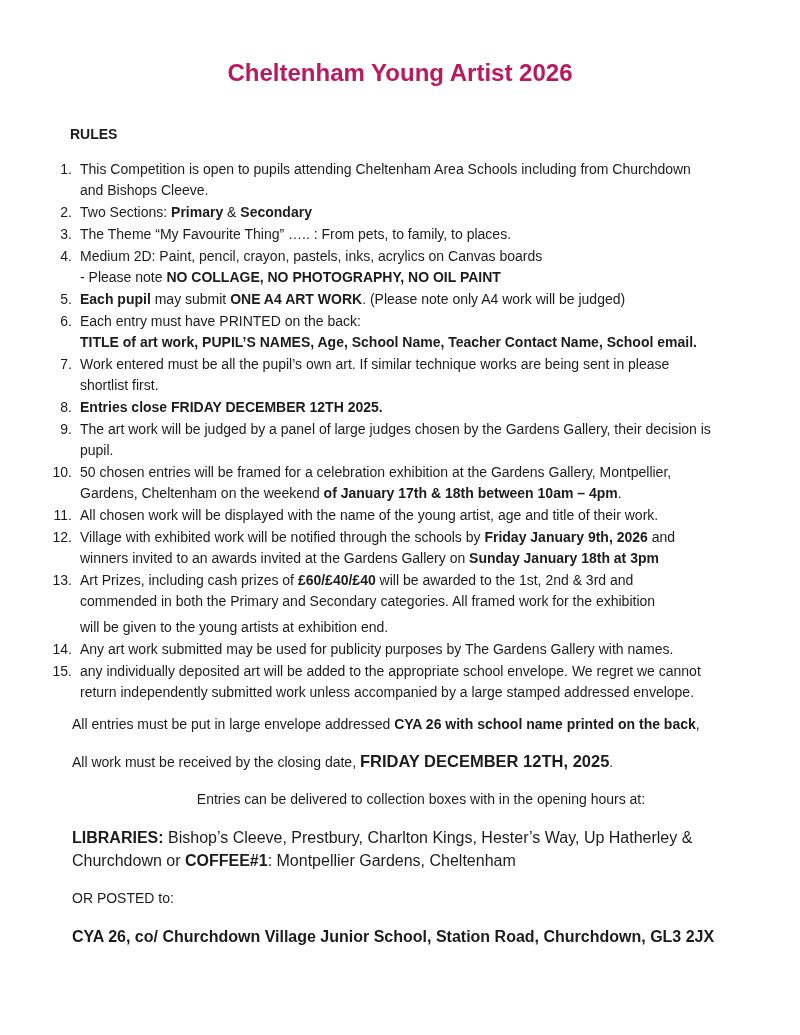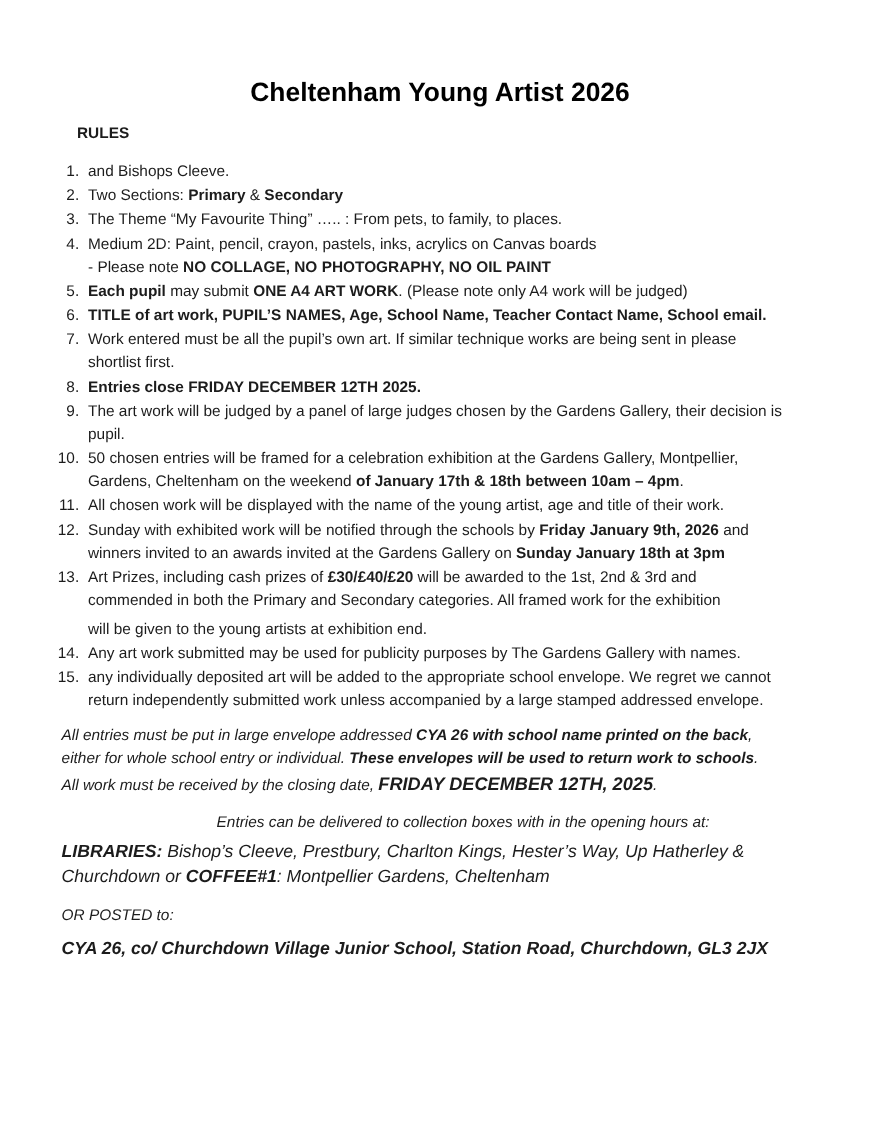--- a/index.html
+++ b/index.html
@@ -9,53 +9,53 @@
     margin:0 auto;
     background:#ffffff;
     overflow:hidden;
     font-family:"Liberation Sans", sans-serif;
     color:#1c1c1c;
     font-size:14px;
     line-height:21px;
     -webkit-font-smoothing:antialiased;
   }
   .doc-title{
-    margin:12px;
+    margin:0;
     padding-top:58px;
     text-align:center;
     font-size:24px;
     line-height:30px;
     font-weight:bold;
-    color:#000000;
+    color:#be185d;
     letter-spacing:0;
   }
   .section-heading{
     font-weight:bold;
     font-size:14px;
     line-height:15px;
   }
-  #rules-heading{ margin:13px 0 0 70px; }
+  #rules-heading{ margin:39px 0 0 70px; }
   #rules-list{ margin-top:17px; padding:0 18px 0 46px; }
   .rule-item{ display:flex; margin-bottom:1px; }
   .rule-number{
     flex:0 0 26px;
     width:26px;
     text-align:right;
     padding-right:0;
     box-sizing:border-box;
     white-space:nowrap;
   }
   .rule-text{ flex:1 1 auto; padding-left:8px; min-width:0; }
   .line{ white-space:nowrap; }
   .gap-before{ margin-top:5px; }
   .b{ font-weight:bold; }
   .lg{ font-size:16.5px; }
   #sending-section{ margin-left:56px; margin-right:14px; }
   #sending-heading{ margin-top:16px; }
-  .para{ margin:0;font-style:italic; }
+  .para{ margin:16px; }
   .para-envelope{ margin-top:11px; }
   .para-closing{ margin-top:3px; }
   .para-delivery{ margin-top:13px;text-align:center; }
   .para-large{ font-size:16px; line-height:23px; }
   .para-libraries{ margin-top:5px; }
   .para-posted{ margin-top:12px; }
   .para-address{ margin-top:9px; font-weight:bold; }
 </style>
 </head>
 <body>
@@ -63,20 +63,21 @@
 <div class="page">
 
   <h1 class="doc-title">Cheltenham Young Artist 2026</h1>
 
   <div class="section-heading" id="rules-heading">RULES</div>
 
   <div id="rules-list">
       <div class="rule-item">
         <div class="rule-number">1.</div>
         <div class="rule-text">
+          <div class="line"><span>This Competition is open to pupils attending Cheltenham Area Schools including from Churchdown</span></div>
           <div class="line"><span>and Bishops Cleeve.</span></div>
         </div>
       </div>
       <div class="rule-item">
         <div class="rule-number">2.</div>
         <div class="rule-text">
           <div class="line"><span>Two Sections: </span><span class="b">Primary</span><span> &amp; </span><span class="b">Secondary</span></div>
         </div>
       </div>
       <div class="rule-item">
@@ -94,20 +95,21 @@
       </div>
       <div class="rule-item">
         <div class="rule-number">5.</div>
         <div class="rule-text">
           <div class="line"><span class="b">Each pupil</span><span> may submit </span><span class="b">ONE A4 ART WORK</span><span>. (Please note only A4 work will be judged)</span></div>
         </div>
       </div>
       <div class="rule-item">
         <div class="rule-number">6.</div>
         <div class="rule-text">
+          <div class="line"><span>Each entry must have PRINTED on the back:</span></div>
           <div class="line"><span class="b">TITLE of art work, PUPIL’S NAMES, Age, School Name, Teacher Contact Name, School email.</span></div>
         </div>
       </div>
       <div class="rule-item">
         <div class="rule-number">7.</div>
         <div class="rule-text">
           <div class="line"><span>Work entered must be all the pupil’s own art. If similar technique works are being sent in please</span></div>
           <div class="line"><span>shortlist first.</span></div>
         </div>
       </div>
@@ -133,28 +135,28 @@
       </div>
       <div class="rule-item">
         <div class="rule-number">11.</div>
         <div class="rule-text">
           <div class="line"><span>All chosen work will be displayed with the name of the young artist, age and title of their work.</span></div>
         </div>
       </div>
       <div class="rule-item">
         <div class="rule-number">12.</div>
         <div class="rule-text">
-          <div class="line"><span>Sunday with exhibited work will be notified through the schools by </span><span class="b">Friday January 9th, 2026</span><span> and</span></div>
+          <div class="line"><span>Village with exhibited work will be notified through the schools by </span><span class="b">Friday January 9th, 2026</span><span> and</span></div>
           <div class="line"><span>winners invited to an awards invited at the Gardens Gallery on </span><span class="b">Sunday January 18th at 3pm</span></div>
         </div>
       </div>
       <div class="rule-item">
         <div class="rule-number">13.</div>
         <div class="rule-text">
-          <div class="line"><span>Art Prizes, including cash prizes of </span><span class="b">£30/£40/£20</span><span> will be awarded to the 1st, 2nd &amp; 3rd and</span></div>
+          <div class="line"><span>Art Prizes, including cash prizes of </span><span class="b">£60/£40/£40</span><span> will be awarded to the 1st, 2nd &amp; 3rd and</span></div>
           <div class="line"><span>commended in both the Primary and Secondary categories. All framed work for the exhibition</span></div>
           <div class="line gap-before"><span>will be given to the young artists at exhibition end.</span></div>
         </div>
       </div>
       <div class="rule-item">
         <div class="rule-number">14.</div>
         <div class="rule-text">
           <div class="line"><span>Any art work submitted may be used for publicity purposes by The Gardens Gallery with names.</span></div>
         </div>
       </div>
@@ -164,21 +166,20 @@
           <div class="line"><span>any individually deposited art will be added to the appropriate school envelope. We regret we cannot</span></div>
           <div class="line"><span>return independently submitted work unless accompanied by a large stamped addressed envelope.</span></div>
         </div>
       </div>
     </div>
 
   <div id="sending-section">
 
     <div class="para para-envelope">
         <div class="line"><span>All entries must be put in large envelope addressed </span><span class="b">CYA 26 with school name printed on the back</span><span>,</span></div>
-        <div class="line"><span>either for whole school entry or individual. </span><span class="b">These envelopes will be used to return work to schools</span><span>.</span></div>
       </div>
     <div class="para para-closing">
         <div class="line"><span>All work must be received by the closing date, </span><span class="b lg">FRIDAY DECEMBER 12TH, 2025</span><span>.</span></div>
       </div>
     <div class="para para-delivery">
         <div class="line"><span>Entries can be delivered to collection boxes with in the opening hours at:</span></div>
       </div>
     <div class="para para-large para-libraries">
         <div class="line"><span class="b">LIBRARIES:</span><span> Bishop’s Cleeve, Prestbury, Charlton Kings, Hester’s Way, Up Hatherley &amp;</span></div>
         <div class="line"><span>Churchdown or </span><span class="b">COFFEE#1</span><span>: Montpellier Gardens, Cheltenham</span></div>

